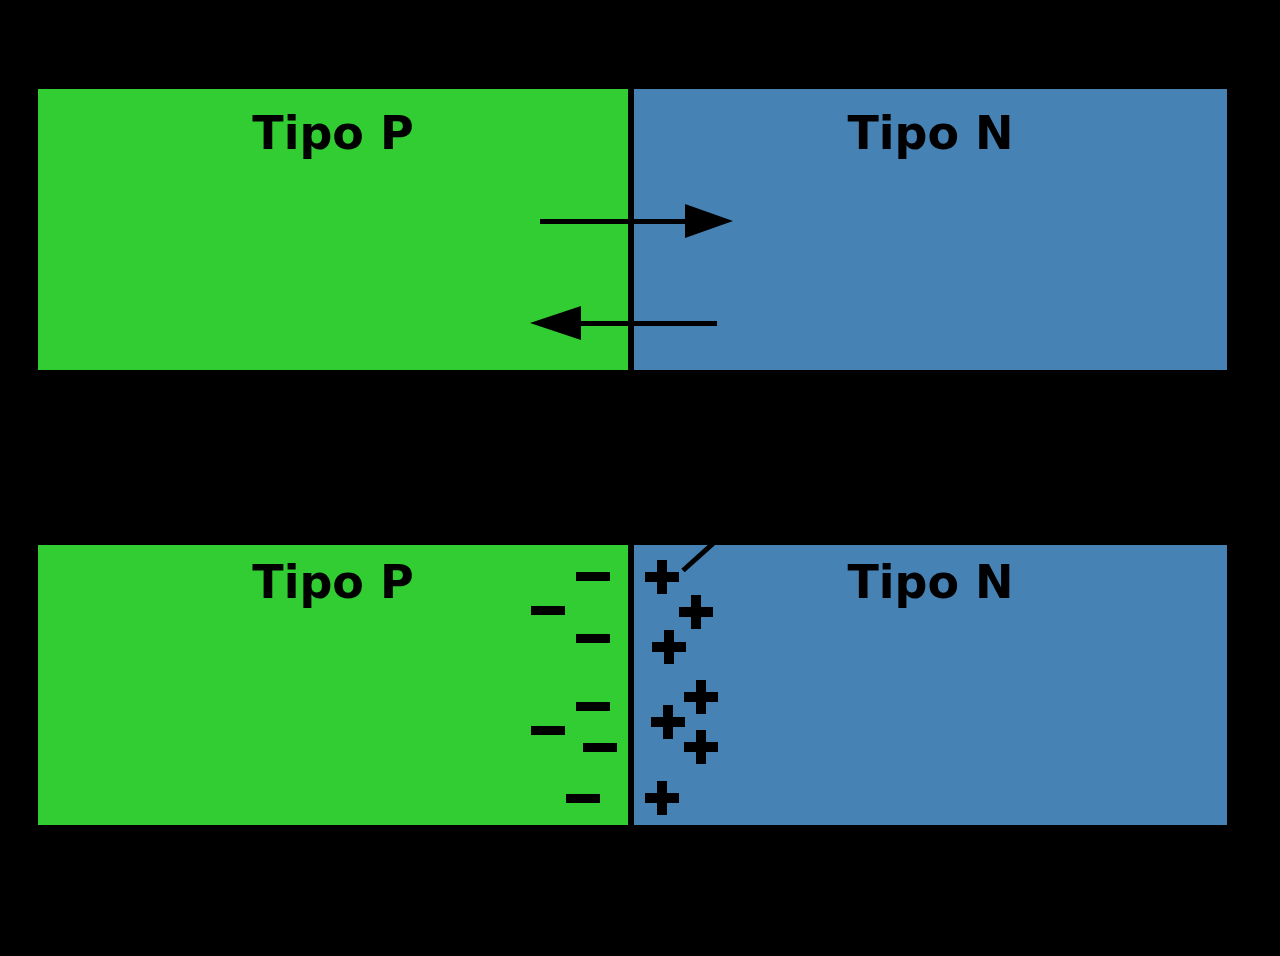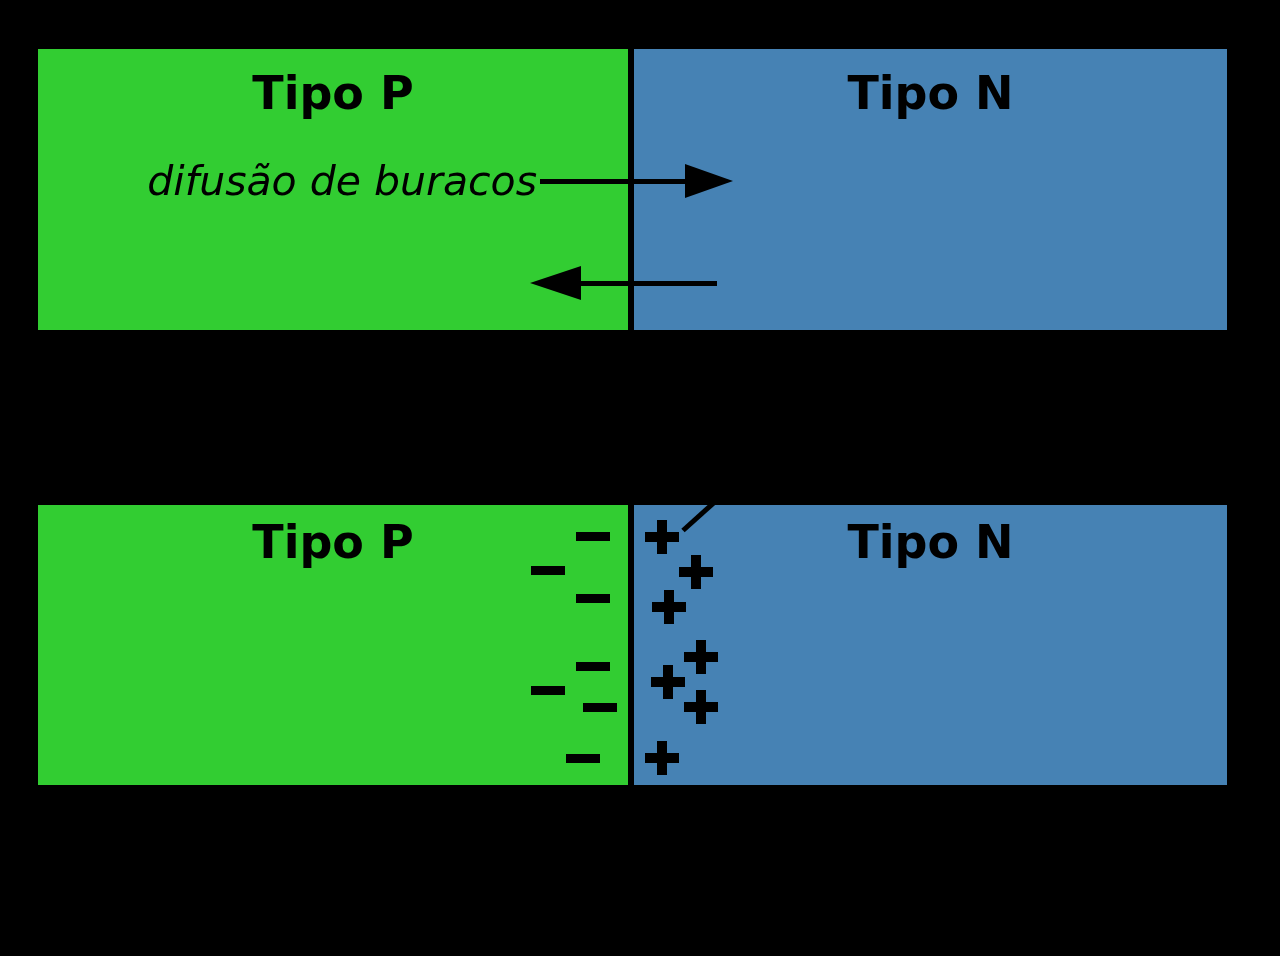--- a/index.html
+++ b/index.html
@@ -10,21 +10,21 @@
     background: var(--bg, #000);
     overflow: hidden;
     font-family: "DejaVu Sans", "Liberation Sans", sans-serif;
   }
   .canvas {
     position: absolute;
     inset: 0;
     width: 1280px;
     height: 956px;
   }
-  .diagram { position: absolute; inset: 0; }
+  .diagram { position: absolute; inset: 0; margin-top: 40px; }
 
   .region { position: absolute; }
   .p-region { background: var(--p-color, #32cd32); }
   .n-region { background: var(--n-color, #4682b4); }
 
   .top-p    { left: 38px;  top: 49px;  width: 590px; height: 281px; }
   .top-n    { left: 634px; top: 49px;  width: 593px; height: 281px; }
   .bottom-p { left: 38px;  top: 505px; width: 590px; height: 280px; }
   .bottom-n { left: 634px; top: 505px; width: 593px; height: 280px; }
 
@@ -102,21 +102,20 @@
 
   <section class="diagram">
     <div class="region p-region top-p">
       <div class="region-title top-title">Tipo P</div>
     </div>
     <div class="junction top-junction"></div>
     <div class="region n-region top-n">
       <div class="region-title top-title">Tipo N</div>
     </div>
 
-    <div class="annotation hole-label">difusão de buracos</div>
     <div class="arrow-line hole-line"></div>
     <div class="arrow-head right"></div>
 
     <div class="arrow-line electron-line"></div>
     <div class="arrow-head left"></div>
   </section>
 
   <section class="diagram">
     <div class="region p-region bottom-p">
       <div class="region-title bottom-title">Tipo P</div>

